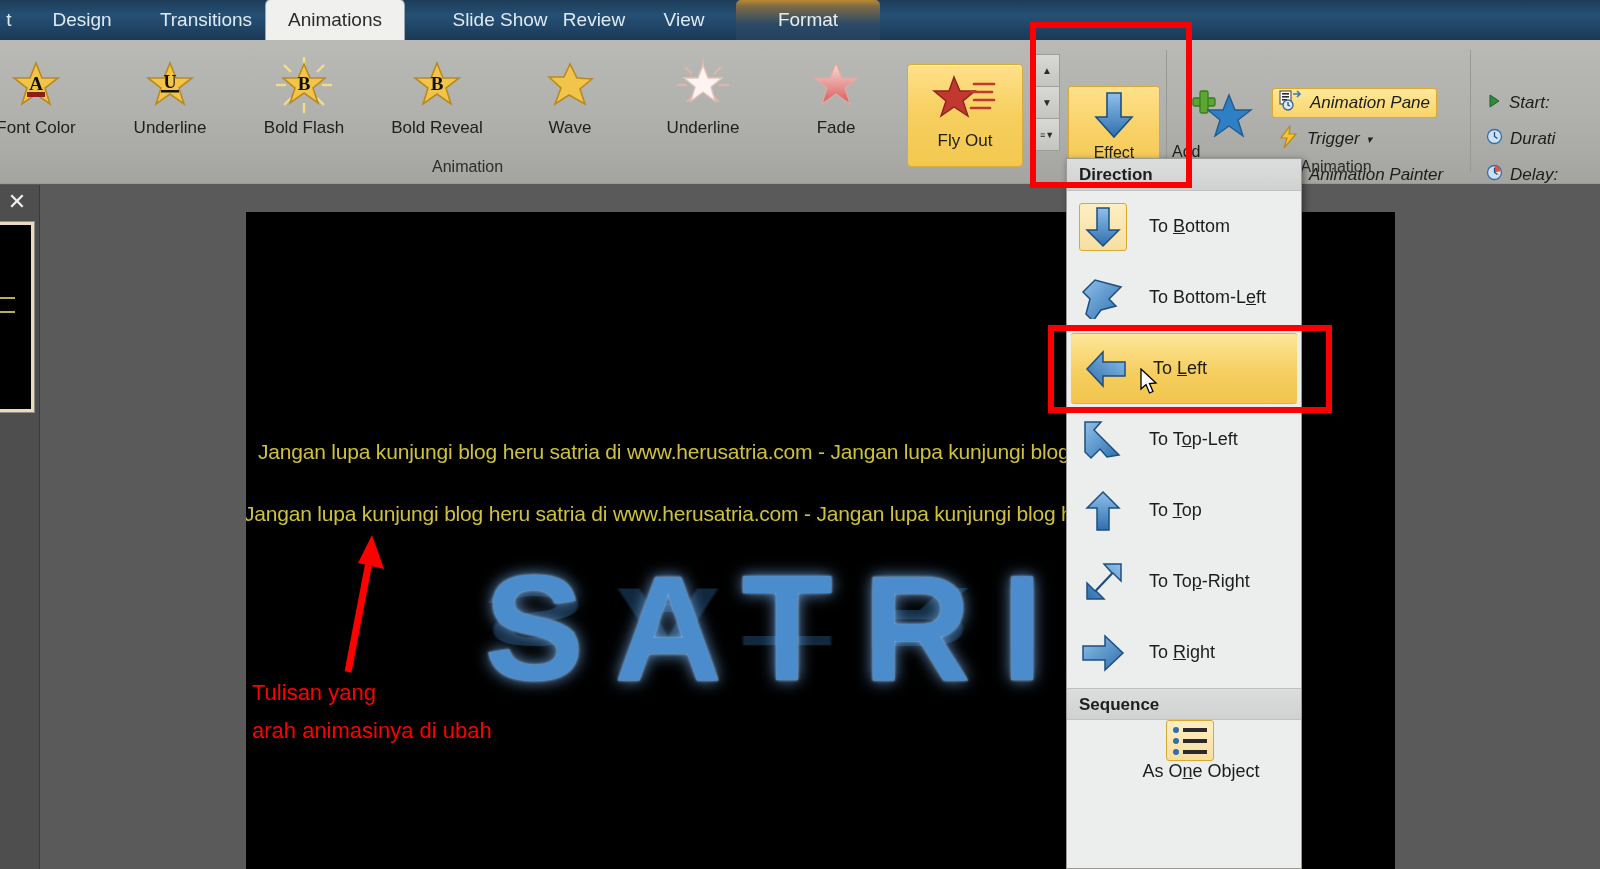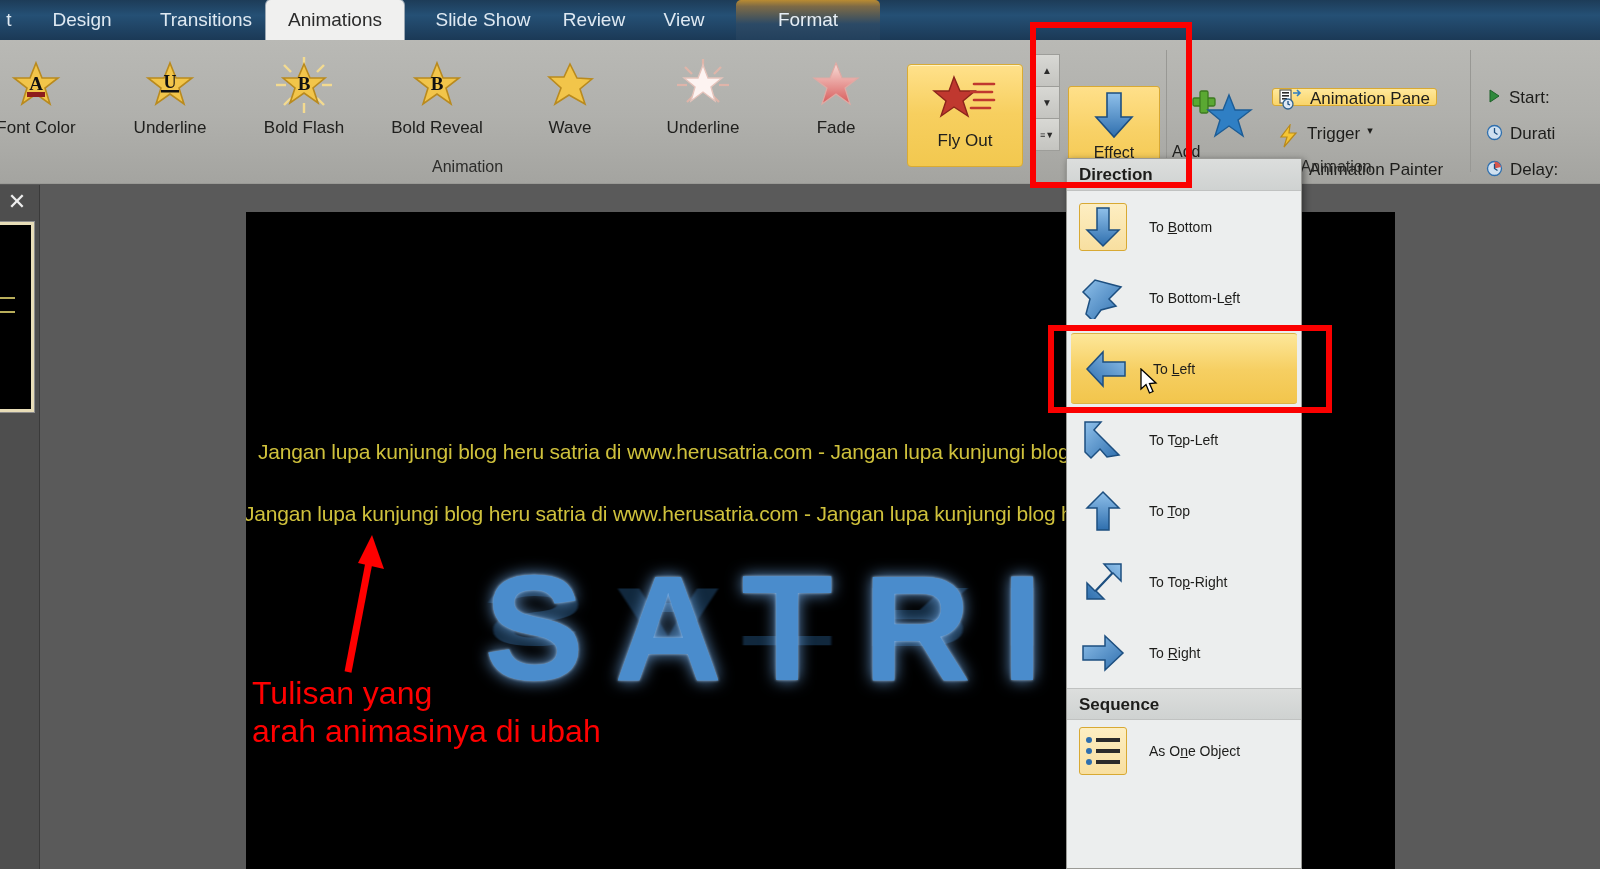--- a/index.html
+++ b/index.html
@@ -66,22 +66,22 @@
     position: absolute; left: 1068px; top: 46px; width: 92px; height: 100px;
     background: linear-gradient(180deg,#ffe08a 0%,#f8d166 45%,#f3c64a 100%);
     border: 1px solid #d8a933; border-radius: 3px;
     text-align: center; cursor: pointer; text-decoration: underline;
   }
   .effbtn .cap { font-size: 16px; color: #20201e; line-height: 19px; }
 
   .bigbtn { position: absolute; text-align: left; cursor: pointer; }
   .bigbtn .cap { font-size: 16px; color: #20201e; line-height: 19px; }
 
-  .smallrow { position: absolute; display: flex; align-items: flex-start;
-    gap: 7px; height: 18px; cursor: pointer; font-size: 17px; color: #1d1d1b; }
+  .smallrow { position: absolute; display: flex; align-items: center;
+    gap: 7px; height: 30px; cursor: pointer; font-size: 17px; color: #1d1d1b; font-style: italic; }
   .smallrow.hl {
     background: linear-gradient(180deg,#ffe89b 0%,#f9d469 100%);
     border: 1px solid #d8a933; border-radius: 3px; padding: 0 6px;
   }
 
   .grouplabel { position: absolute; font-size: 16px; color: #2c2c2a; }
 
   
   .workarea { position: absolute; left: 0; top: 185px; width: 1600px; height: 684px;
     background: #5a5a5a; }
@@ -98,64 +98,64 @@
   .marquee { position: absolute; white-space: nowrap; color: #cfc13c;
     font-size: 21px; letter-spacing: -0.2px; }
   .satria { position: absolute; left: 238px; top: 330px; font-size: 150px;
     font-weight: 700; letter-spacing: 30px; color: #4a8ccc;
     text-shadow: 0 0 16px rgba(120,180,245,.85), 0 0 3px rgba(200,230,255,.9); }
   .satria-ref { position: absolute; left: 238px; top: 452px; font-size: 150px;
     font-weight: 700; letter-spacing: 30px; color: #2a5f92;
     transform: scaleY(-0.55); transform-origin: top left;
     opacity: .42; filter: blur(1px); }
 
-  .annot { position: absolute; color: #ff0000; font-size: 32px; line-height: 38px;
+  .annot { position: absolute; color: #ff0000; font-size: 22px; line-height: 38px;
     white-space: pre-line; }
 
   
   .dropdown {
     position: absolute; left: 1066px; top: 158px; width: 236px; height: 711px;
     background: #eceeee; border: 1px solid #9a9a96;
     box-shadow: 2px 2px 7px rgba(0,0,0,.45);
   }
   .dd-head {
     height: 32px; line-height: 32px; padding-left: 12px;
     font-size: 17px; font-weight: 700; color: #1d1d1b;
     background: linear-gradient(180deg,#dcdedd 0%,#cfd2d1 100%);
     border-bottom: 1px solid #c0c2c1;
   }
   .dd-item { display: flex; align-items: center; height: 71px; padding-left: 12px; cursor: pointer; }
-  .dd-item .lbl { font-size: 14px; color: #1d1d1b; margin-left: 22px; }
+  .dd-item .lbl { font-size: 18px; color: #1d1d1b; margin-left: 22px; }
   .dd-item .ibox { width: 48px; height: 48px; display: flex; align-items: center; justify-content: center; }
   .dd-item.current .ibox {
     background: linear-gradient(180deg,#fdeec2 0%,#f8dfa0 100%);
     border: 1px solid #d8a933; border-radius: 3px;
   }
   .dd-item.hover {
     background: linear-gradient(180deg,#fde79a 0%,#f6cf62 52%,#f2c54c 100%);
     border-top: 1px solid #dcb247; border-bottom: 1px solid #dcb247;
     margin: 0 4px; border-radius: 3px;
   }
-  .dd-item.seq { height: 62px; }
+  .dd-item.seq { height: 62px; flex-direction: column; }
 
   .redbox { position: absolute; border: 6px solid #fb0000; pointer-events: none; }
 
   .cursor { position: absolute; left: 1140px; top: 368px; width: 20px; height: 28px; }
   u { text-decoration: underline; }
 </style>
 </head>
 <body>
 <div id="root">
 
 <div class="tabbar">
   <div class="tab" style="left:0px;width:18px;padding:0">t</div>
   <div class="tab" style="left:36px;width:92px">Design</div>
   <div class="tab" style="left:142px;width:128px">Transitions</div>
   <div class="tab active" style="left:266px;width:138px">Animations</div>
-  <div class="tab" style="left:419px;width:128px">Slide Show</div>
+  <div class="tab" style="left:436px;width:128px">Slide Show</div>
   <div class="tab" style="left:548px;width:92px">Review</div>
   <div class="tab" style="left:648px;width:72px">View</div>
   <div class="tab context" style="left:736px;width:144px">Format</div>
 </div>
 
 <div class="ribbon">
  <div class="ribbon-inner">
 
   <div class="gal" style="left:-22px">
     <div class="glyph">

